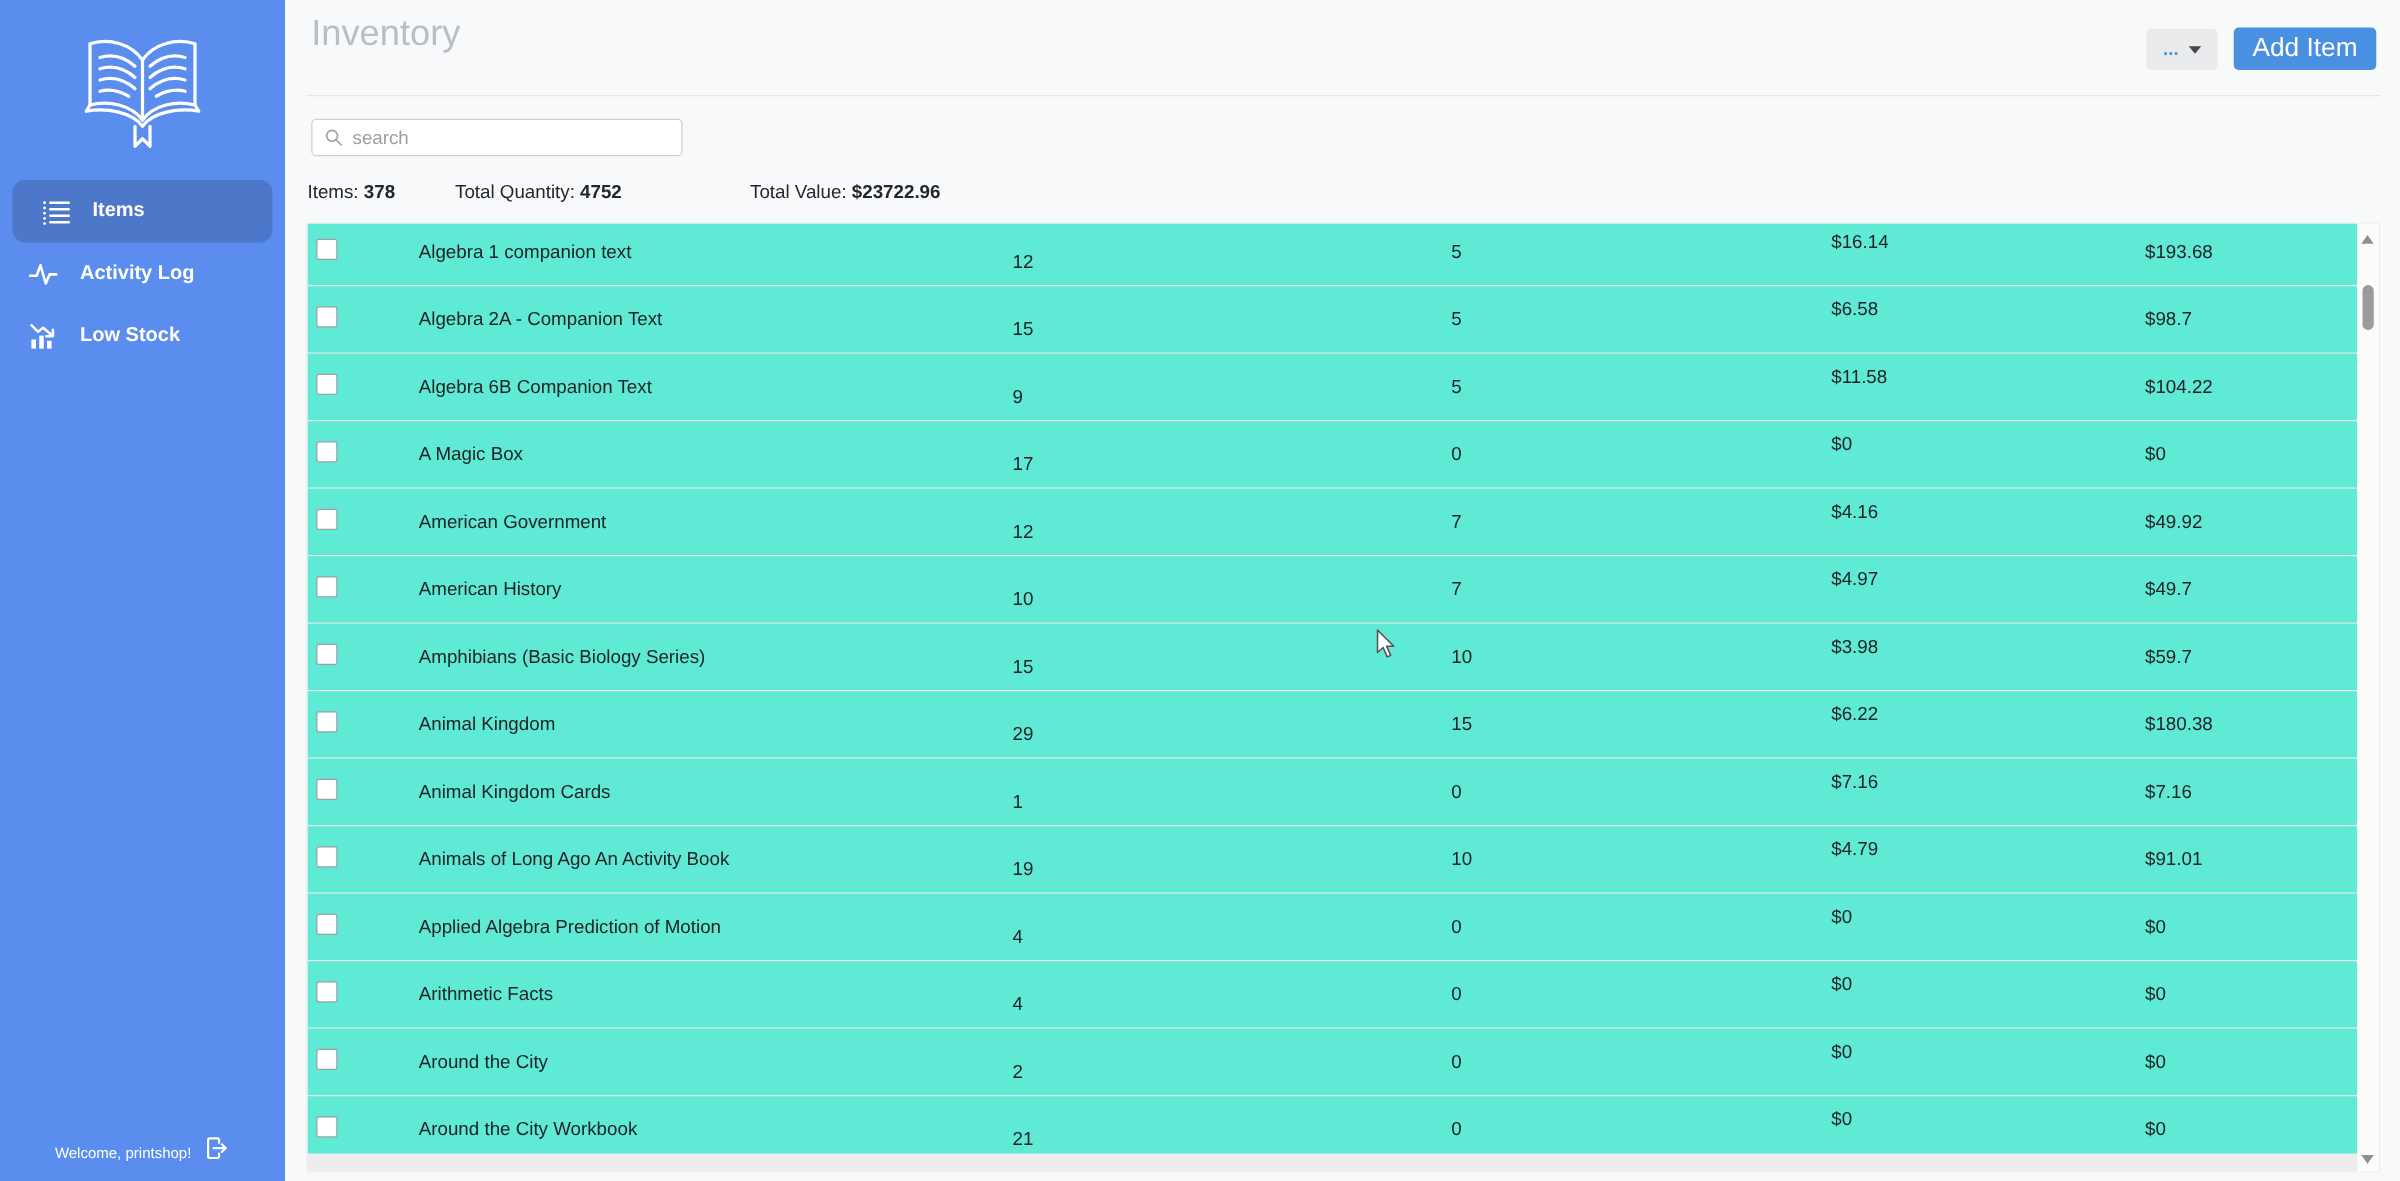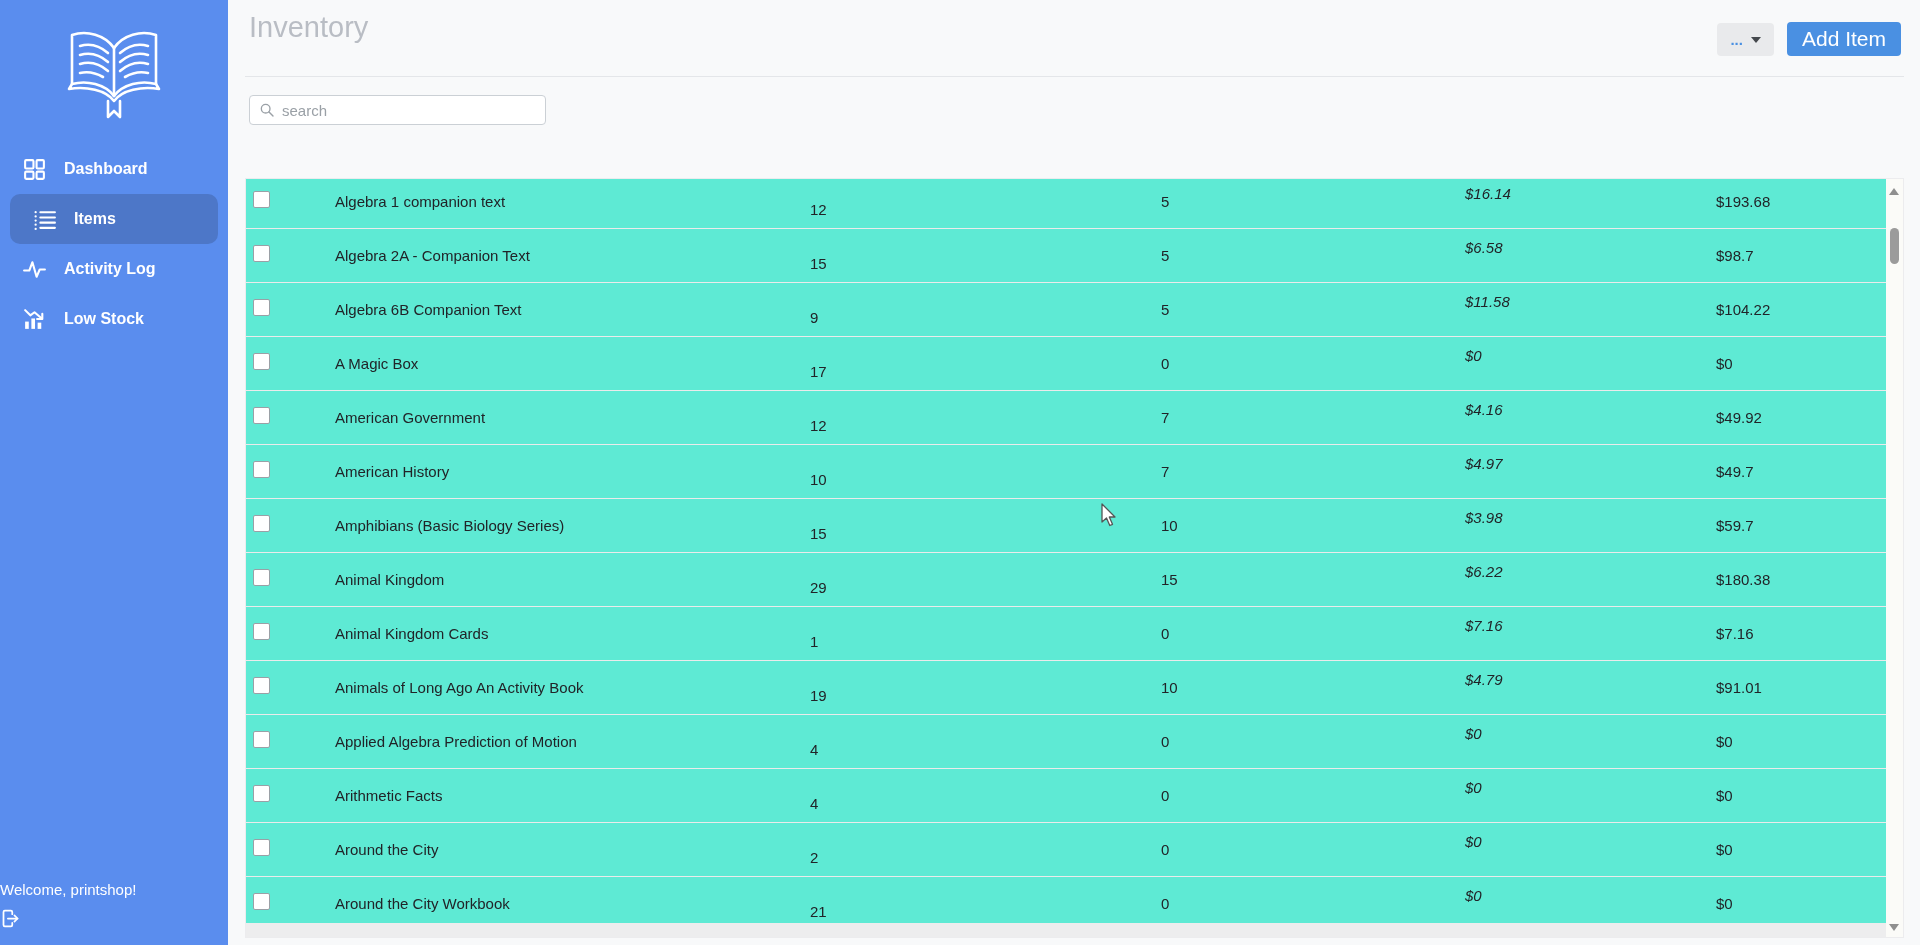--- a/index.html
+++ b/index.html
@@ -15,22 +15,22 @@
 
   
   .sidebar{position:absolute;left:0;top:0;width:228px;height:945px;background:var(--sidebar);}
   .logo{display:block;margin:22px auto 0;width:104px;height:100px;}
   .nav{margin-top:22px;}
   .nav-item{height:50px;display:flex;align-items:center;gap:17px;padding-left:21px;color:#fff;
             font-size:16px;font-weight:700;cursor:pointer;}
   .nav-item.active{margin:0 10px;padding-left:21px;border-radius:10px;background:var(--sidebar-active);}
   .nav-icon{width:26px;height:26px;display:flex;align-items:center;justify-content:center;flex:0 0 26px;}
   .nav-icon svg{width:25px;height:25px;}
-  .welcome{position:absolute;bottom:16px;left:0;width:100%;display:flex;align-items:flex-start;
-           justify-content:center;gap:10px;color:#fff;font-size:15px;flex-direction:column;}
+  .welcome{position:absolute;bottom:16px;left:0;width:100%;display:flex;align-items:flex-end;
+           justify-content:center;gap:10px;color:#fff;font-size:12px;}
   .welcome svg{width:21px;height:21px;}
 
   
   .main{position:absolute;left:228px;top:0;right:0;bottom:0;background:var(--page-bg);padding-left:20px;}
   .page-title{position:absolute;left:21px;top:11px;font-size:29px;font-weight:400;color:var(--title);}
   .header-actions{position:absolute;top:22px;right:19px;display:flex;align-items:center;gap:13px;}
   .more-btn{height:33px;padding:0 13px;background:#e9eaec;border:none;border-radius:4px;display:flex;
             align-items:center;gap:8px;font-size:15px;font-weight:700;color:var(--primary);cursor:pointer;
             font-family:"Liberation Sans",sans-serif;}
   .more-btn .caret{width:0;height:0;border-left:5px solid transparent;border-right:5px solid transparent;
@@ -57,21 +57,21 @@
   .rows-viewport{position:absolute;left:0;right:17px;top:0;bottom:14px;overflow:hidden;}
   .row{position:relative;height:54px;border-bottom:1px solid #ebebeb;background:#5eead4;}
   .rows-viewport > .row:first-child{margin-top:-4px;}
   .row .cell{position:absolute;font-size:15px;color:#212428;white-space:nowrap;}
   .cell-check{left:7px;top:16px;}
   .cell-check input{appearance:none;-webkit-appearance:none;width:17px;height:17px;border:1.5px solid #9aa0a6;
                     border-radius:2px;background:#fff;cursor:pointer;display:block;}
   .cell-name{left:89px;top:18px;}
   .cell-quantity{left:564px;top:26px;}
   .cell-threshold{left:915px;top:18px;}
-  .cell-price{left:1219px;top:10px;font-style:italic;}
+  .cell-price{left:1219px;top:10px;}
   .cell-total{left:1470px;top:18px;}
 
   .vscroll{position:absolute;right:0;top:0;bottom:0;width:17px;background:#fbfbf8;}
   .vscroll .arrow-up{position:absolute;top:9px;left:3px;width:0;height:0;
         border-left:5.5px solid transparent;border-right:5.5px solid transparent;border-bottom:7px solid #8f8f8f;}
   .vscroll .thumb{position:absolute;top:49px;left:4px;width:9px;height:36px;background:#9b9b9b;border-radius:5px;cursor:pointer;}
   .vscroll .arrow-down{position:absolute;bottom:6px;left:3px;width:0;height:0;
         border-left:5.5px solid transparent;border-right:5.5px solid transparent;border-top:7px solid #8f8f8f;}
   .hscroll{position:absolute;left:0;right:17px;bottom:0;height:14px;background:#ededee;}
 
@@ -91,31 +91,20 @@
     <path d="M18 42 C28 39 38 42 46 49"></path>
     <path d="M18 51 C26 49 34 51 41 55"></path>
     <path d="M86 24 C76 21 66 24 58 31"></path>
     <path d="M86 33 C76 30 66 33 58 40"></path>
     <path d="M86 42 C76 39 66 42 58 49"></path>
     <path d="M86 51 C78 49 70 51 63 55"></path>
     <path d="M46 79 v16 l6 -6 6 6 V79"></path>
   </svg>
 
   <div class="nav" id="nav-container">
-      <div class="nav-item">
-    <span class="nav-icon">
-          <svg viewBox="0 0 24 24" fill="none" stroke="#fff" stroke-width="2" stroke-linejoin="round">
-    <rect x="3" y="3" width="8" height="8" rx="1"></rect>
-    <rect x="14" y="3" width="7" height="8" rx="1"></rect>
-    <rect x="3" y="14" width="8" height="7" rx="1"></rect>
-    <rect x="14" y="14" width="7" height="7" rx="1"></rect>
-  </svg>
-        </span>
-    <span class="nav-label">Dashboard</span>
-  </div>
       <div class="nav-item active">
     <span class="nav-icon">
           <svg viewBox="0 0 24 24" fill="none" stroke="#fff" stroke-width="2" stroke-linecap="round">
     <circle cx="3.5" cy="5" r="1.1" fill="#fff" stroke="none"></circle>
     <circle cx="3.5" cy="9" r="1.1" fill="#fff" stroke="none"></circle>
     <circle cx="3.5" cy="13" r="1.1" fill="#fff" stroke="none"></circle>
     <circle cx="3.5" cy="17" r="1.1" fill="#fff" stroke="none"></circle>
     <circle cx="3.5" cy="21" r="1.1" fill="#fff" stroke="none"></circle>
     <line x1="8" y1="5" x2="22" y2="5"></line>
     <line x1="8" y1="10" x2="22" y2="10"></line>
@@ -173,20 +162,34 @@
   <div class="header-divider"></div>
 
   <div class="search-box">
     <svg viewBox="0 0 24 24" fill="none" stroke="#9aa0a6" stroke-width="2" stroke-linecap="round">
       <circle cx="10" cy="10" r="6.5"></circle>
       <line x1="15" y1="15" x2="21" y2="21"></line>
     </svg>
     <input type="text" placeholder="search" style="">
   </div>
 
+  <div class="stats">
+    <span class="stat stat-0">
+      <span>Items:</span>
+      <b>378</b>
+    </span>
+    <span class="stat stat-1">
+      <span>Total Quantity:</span>
+      <b>4752</b>
+    </span>
+    <span class="stat stat-2">
+      <span>Total Value:</span>
+      <b>$23722.96</b>
+    </span>
+  </div>
 
   <div class="table-card">
     <div class="rows-viewport" id="rows-container">
         <div class="row">
     <span class="cell cell-check">
       <input type="checkbox" style="">
     </span>
     <span class="cell cell-name">Algebra 1 companion text</span>
     <span class="cell cell-quantity">12</span>
     <span class="cell cell-threshold">5</span>

